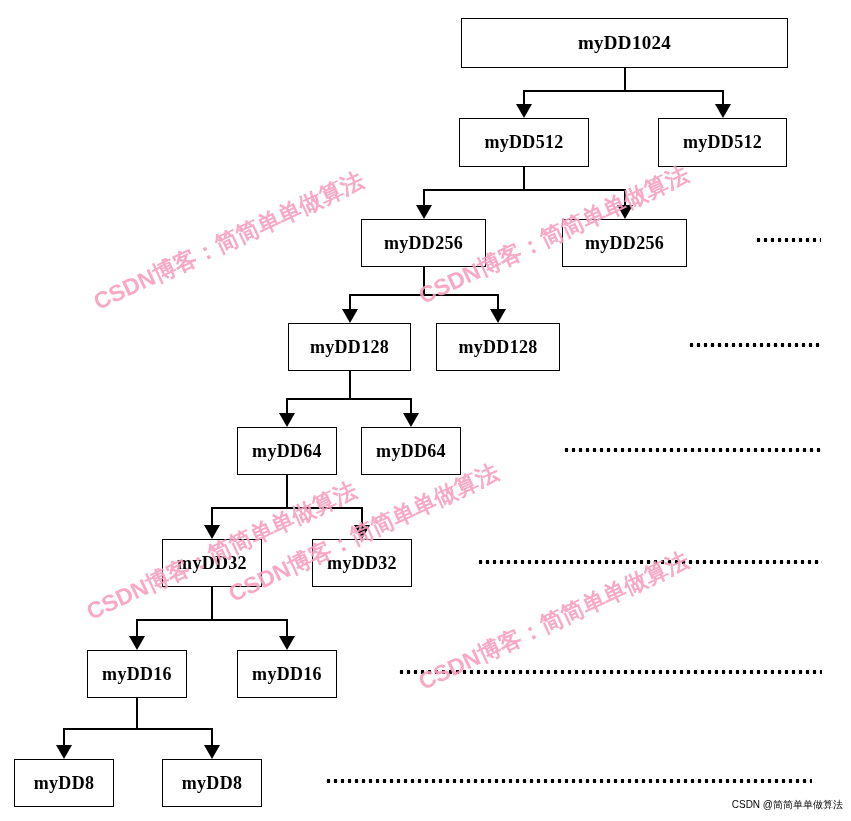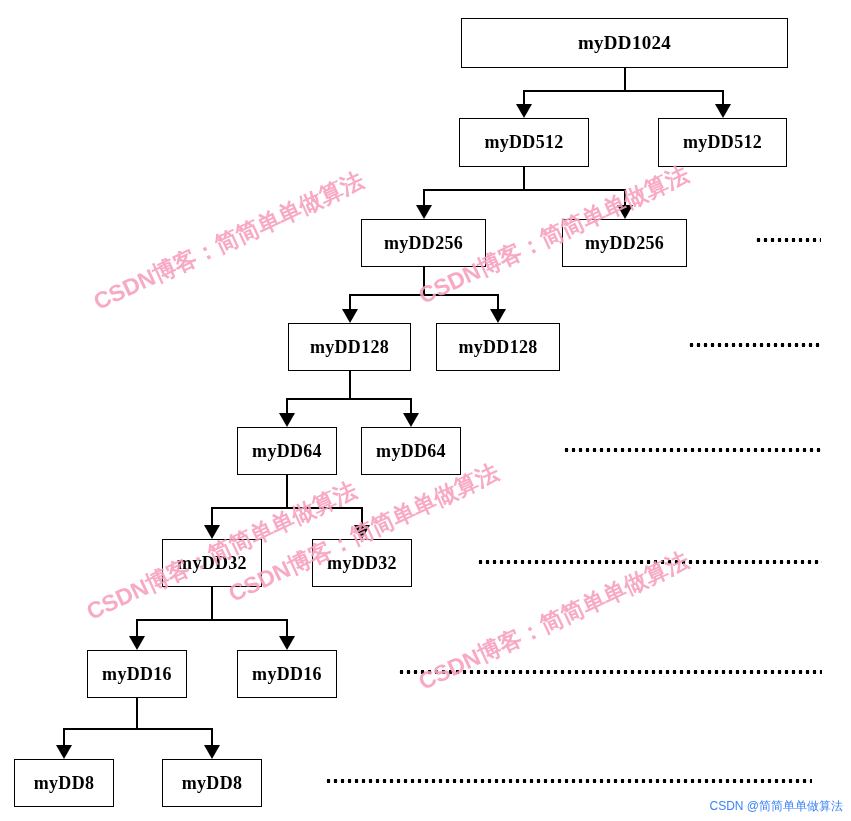--- a/index.html
+++ b/index.html
@@ -58,22 +58,22 @@
     transform-origin: 0 50%;
     z-index: 4;
     opacity: 0.9;
     pointer-events: none;
     font-family: "Liberation Sans", "DejaVu Sans", sans-serif;
   }
   .footer-credit {
     position: absolute;
     right: 8px;
     top: 798px;
-    font-size: 12px;
-    color: #3b82f6;
+    font-size: 10px;
+    color: #000000;
     z-index: 4;
     font-family: "Liberation Sans", "DejaVu Sans", sans-serif;
   }
 </style>
 </head>
 <body>
 
 <div class="canvas">
 
   <div class="node" style="left:461px;top:18px;width:327px;height:50px;font-size:19px">myDD1024</div>

